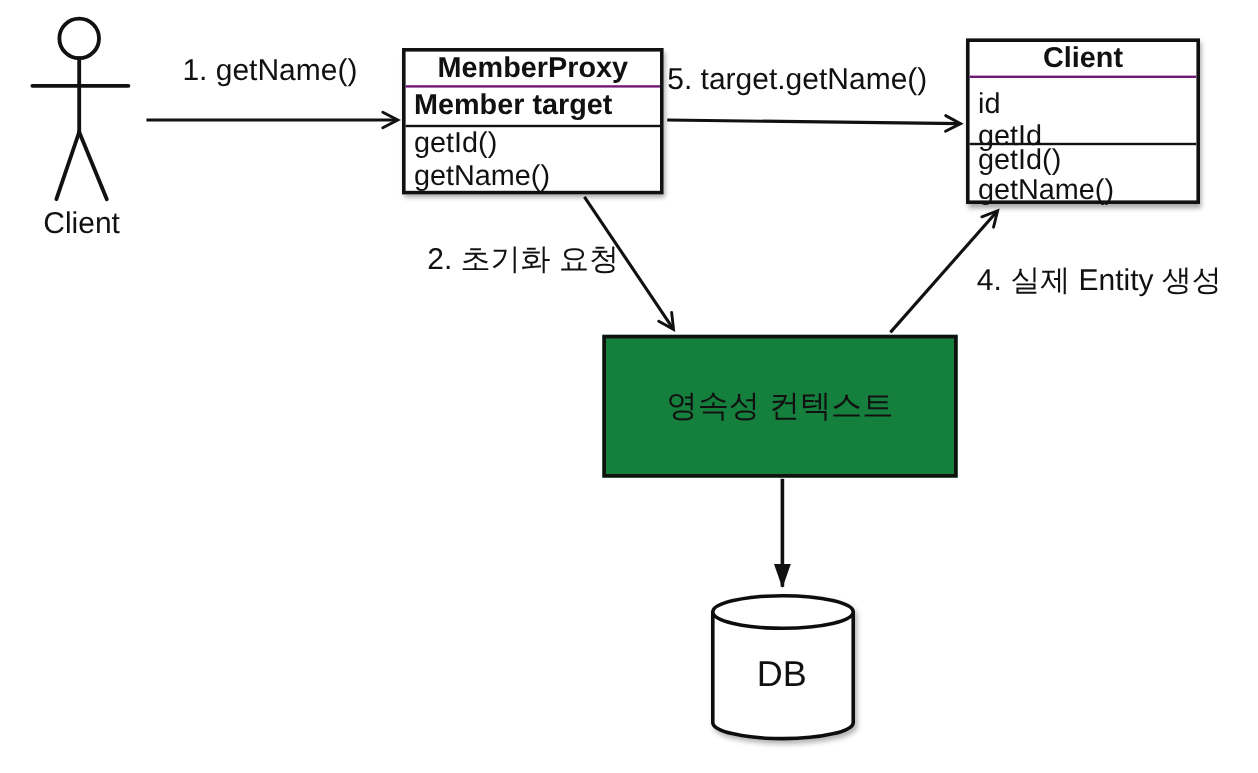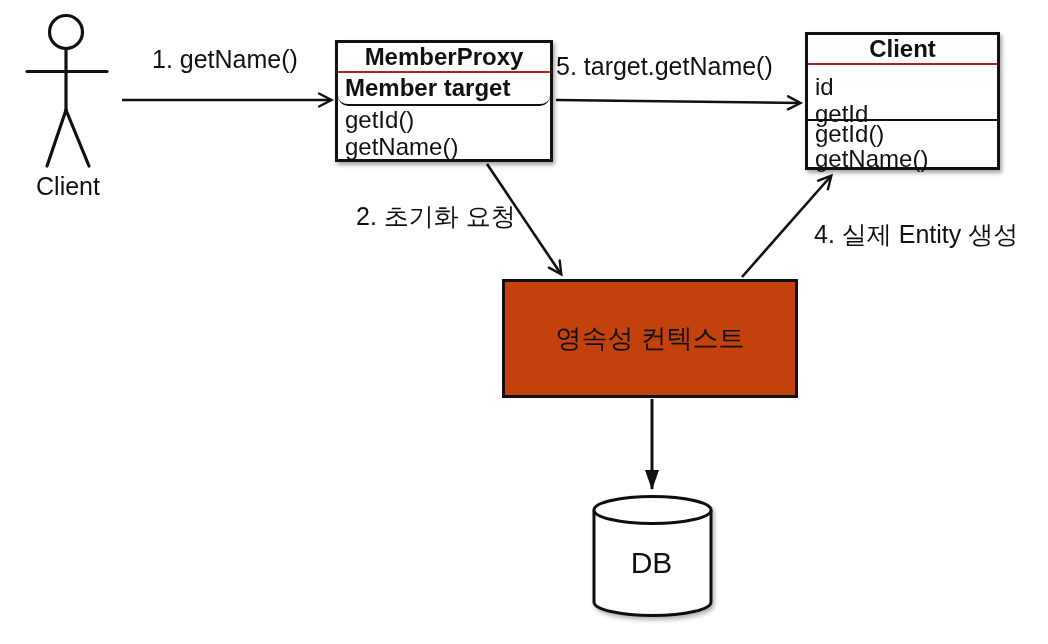--- a/index.html
+++ b/index.html
@@ -29,42 +29,42 @@
     box-sizing: border-box;
     background: #ffffff;
     border: 3px solid #111111;
     box-shadow: 2px 3px 4px rgba(0,0,0,0.35);
     display: flex;
     flex-direction: column;
     font-size: 24px;
   }
   .uml-title {
     box-sizing: border-box;
-    border-bottom: 2px solid #b91c1c;
+    border-bottom: 2px solid #701a75;
     font-weight: 700;
     text-align: center;
     flex: 0 0 auto;
   }
   .uml-fields {
     box-sizing: border-box;
     border-bottom: 2px solid #111111;
     padding-left: 7px;
     flex: 0 0 auto;
   }
   .uml-methods {
     box-sizing: border-box;
     padding-left: 7px;
     flex: 1 1 auto;
   }
   .row { white-space: nowrap; }
   .bold { font-weight: 700; }
   .plain-box {
     position: absolute;
     box-sizing: border-box;
-    background: #c2410c;
+    background: #15803d;
     border: 3px solid #111111;
     display: flex;
     align-items: center;
     justify-content: center;
     font-size: 26px;
   }
   .db-label {
     position: absolute;
     text-align: center;
     font-size: 30px;
@@ -105,21 +105,21 @@
     <line x1="652" y1="399" x2="652" y2="489" stroke="#111111" stroke-width="3" marker-end="url(#mFill)"></line>
 
     <g filter="url(#softShadow)">
       <path d="M594,510 L594,602 A58.5,13.5 0 0 0 711,602 L711,510" fill="#ffffff" stroke="#111111" stroke-width="3"></path>
       <ellipse cx="652.5" cy="510" rx="58.5" ry="13.5" fill="#ffffff" stroke="#111111" stroke-width="3"></ellipse>
     </g>
   </svg>
 
   <div class="uml-box" style="left:335px; top:40px; width:218px; height:122px;">
     <div class="uml-title" style="height:30px; line-height:27px;">MemberProxy</div>
-    <div class="uml-fields" style="height:33px; line-height:30px;border-radius:10px;">
+    <div class="uml-fields" style="height:33px; line-height:30px;">
       <div class="row bold">Member target</div>
     </div>
     <div class="uml-methods">
       <div class="row" style="line-height:27px;">getId()</div>
       <div class="row" style="line-height:27px;">getName()</div>
     </div>
   </div>
 
   <div class="uml-box" style="left:805px; top:32px; width:195px; height:138px;">
     <div class="uml-title" style="height:30px; line-height:27px;">Client</div>

